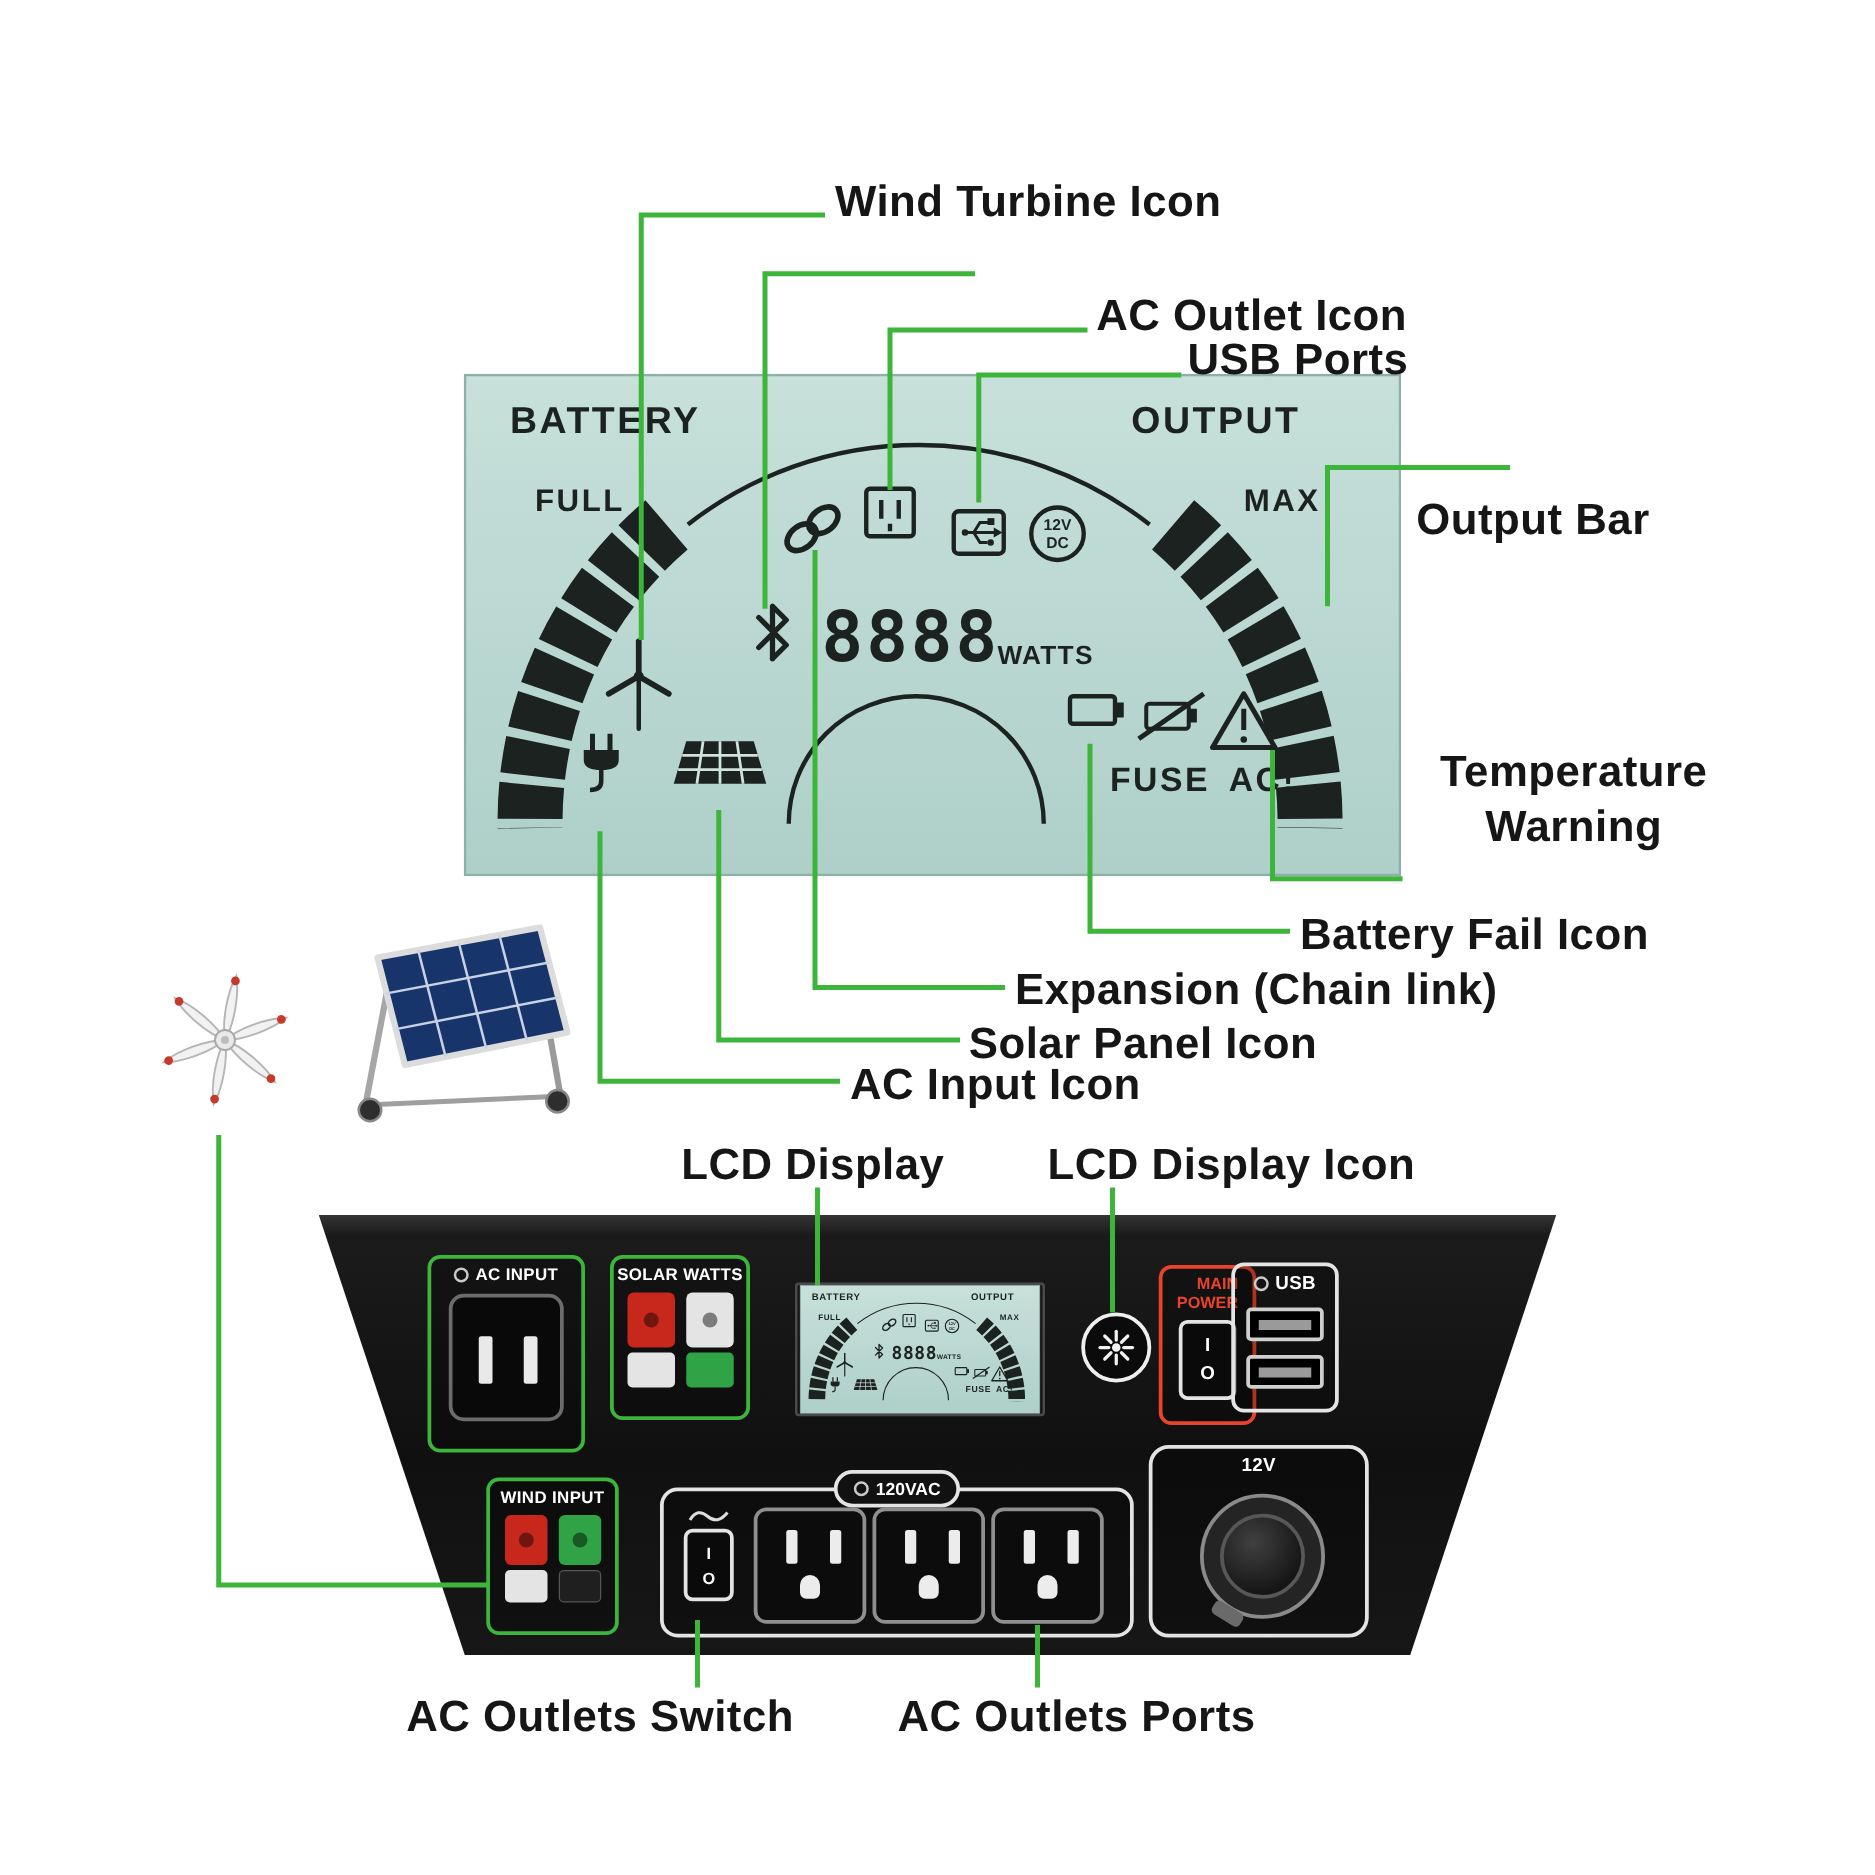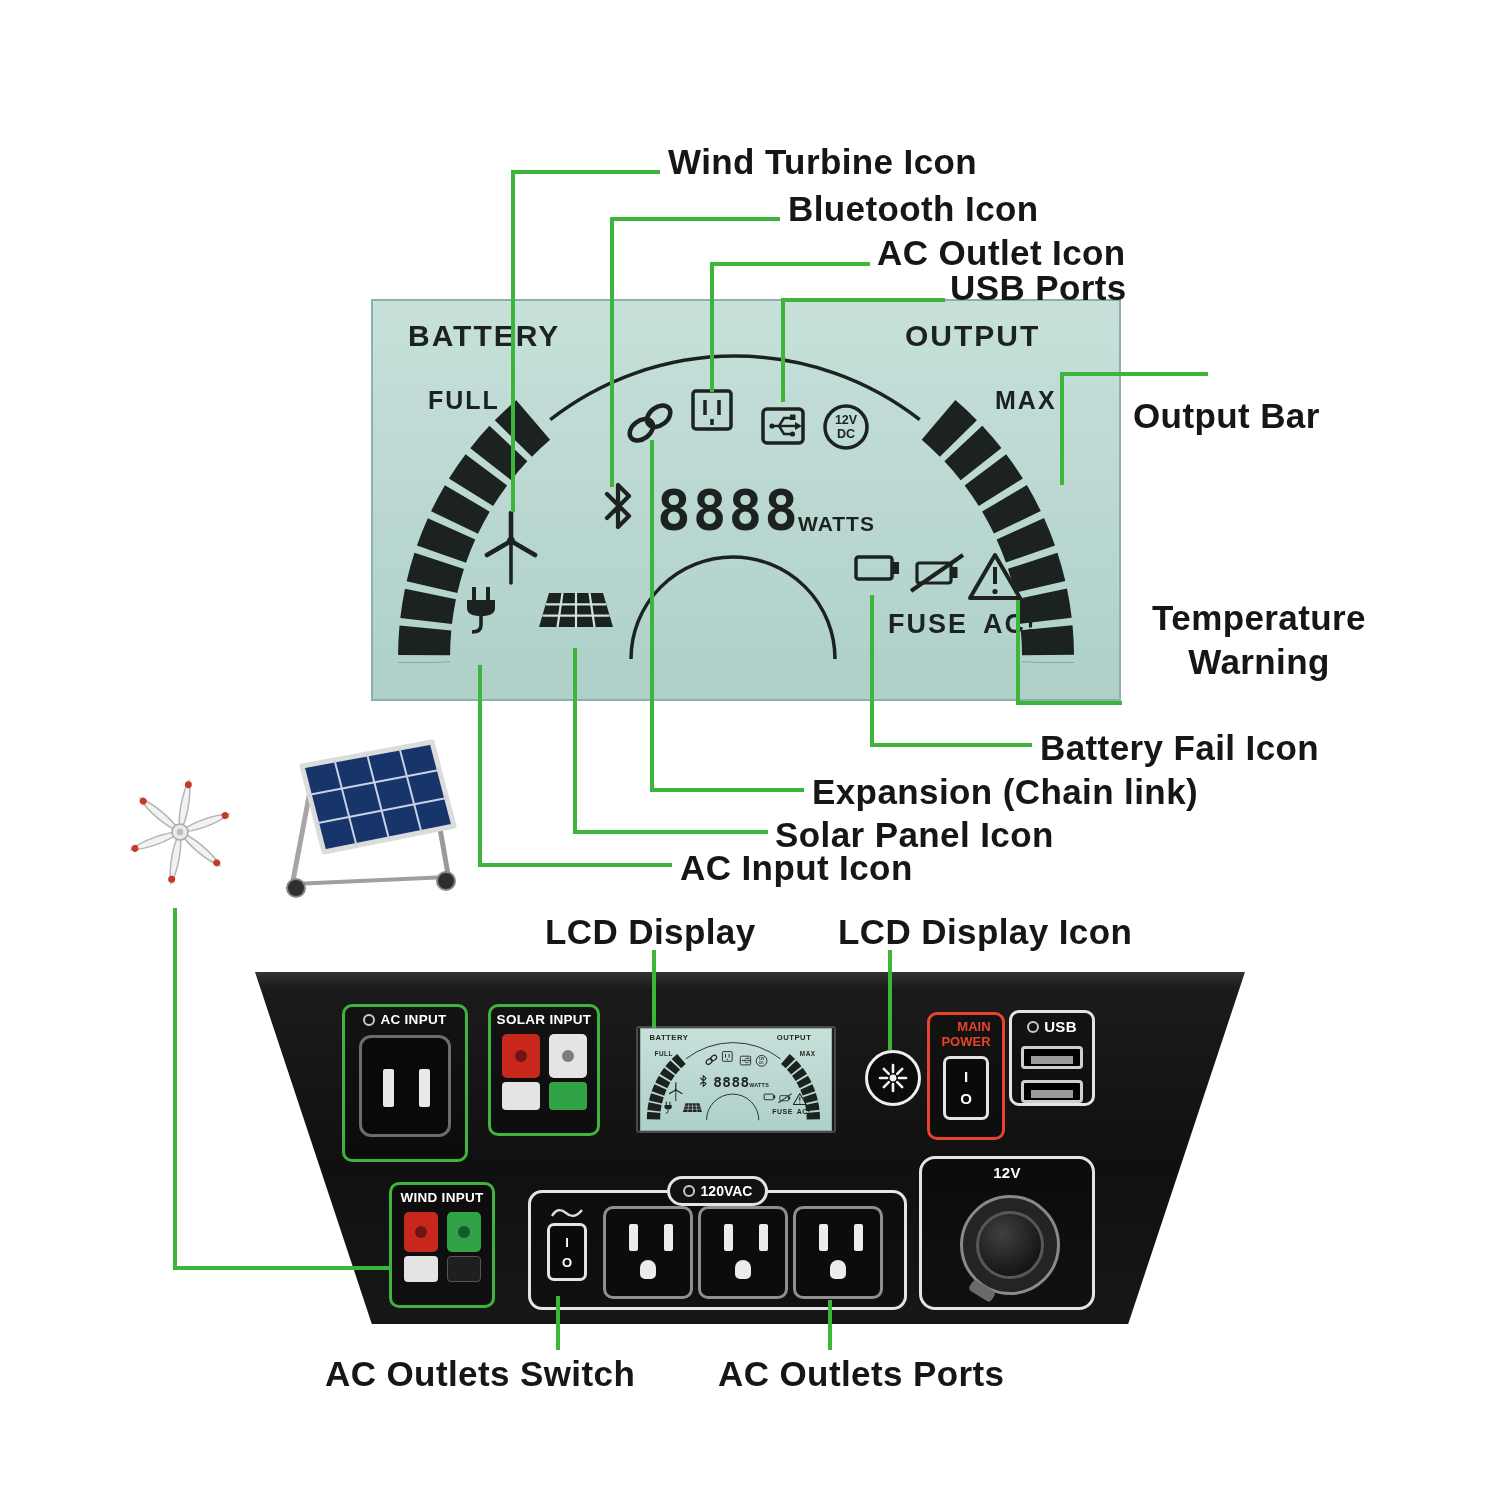--- a/index.html
+++ b/index.html
@@ -224,21 +224,21 @@
         <span>AC INPUT</span>
       </div>
       <div class="ac-port">
         <div class="slot l"></div>
         <div class="slot r"></div>
       </div>
     </div>
 
     <div class="grp" style="left:233px;top:32px;width:112px;height:132px">
       <div class="grp-label">
-        <span>SOLAR INPUT</span>
+        <span>SOLAR WATTS</span>
       </div>
       <div class="clamps">
         <div class="clamp">
           <div class="clamp-top c-red"></div>
           <div class="clamp-bot c-white"></div>
         </div>
         <div class="clamp">
           <div class="clamp-top c-white"></div>
           <div class="clamp-bot c-green"></div>
         </div>
@@ -269,21 +269,21 @@
       <div class="mp-label">
         <div>MAIN</div>
         <div>POWER</div>
       </div>
       <div class="rocker" style="width:46px;height:64px;font-size:15px;margin-top:6px">
         <span>I</span>
         <span>O</span>
       </div>
     </div>
 
-    <div class="grp white-grp" style="left:754px;top:38px;width:86px;height:96px">
+    <div class="grp white-grp" style="left:730px;top:38px;width:86px;height:120px">
       <div class="grp-label" style="font-size:15px">
         <span class="dot-icon"></span>
         <span>USB</span>
       </div>
       <div class="usb-port"></div>
       <div class="usb-port"></div>
     </div>
 
     <div class="grp" style="left:134px;top:210px;width:106px;height:126px">
       <div class="grp-label">
@@ -357,21 +357,20 @@
       <polyline points="480,665 480,865 672,865"></polyline>
       <polyline points="654,950 654,1028"></polyline>
       <polyline points="890,950 890,1050"></polyline>
       <polyline points="175,908 175,1268 390,1268"></polyline>
       <polyline points="558,1296 558,1350"></polyline>
       <polyline points="830,1300 830,1350"></polyline>
     </g>
   </svg>
 
   <div class="callout" style="left:668px;top:140px">Wind Turbine Icon</div>
-  <div class="callout" style="left:788px;top:187px">Bluetooth Icon</div>
   <div class="callout" style="left:877px;top:231px">AC Outlet Icon</div>
   <div class="callout" style="left:950px;top:266px">USB Ports</div>
   <div class="callout" style="left:1133px;top:394px">Output Bar</div>
   <div class="callout center" style="left:1128px;top:596px;width:262px">
     <div>Temperature</div>
     <div>Warning</div>
   </div>
   <div class="callout" style="left:1040px;top:726px">Battery Fail Icon</div>
   <div class="callout" style="left:775px;top:813px">Solar Panel Icon</div>
   <div class="callout" style="left:812px;top:770px">Expansion (Chain link)</div>

